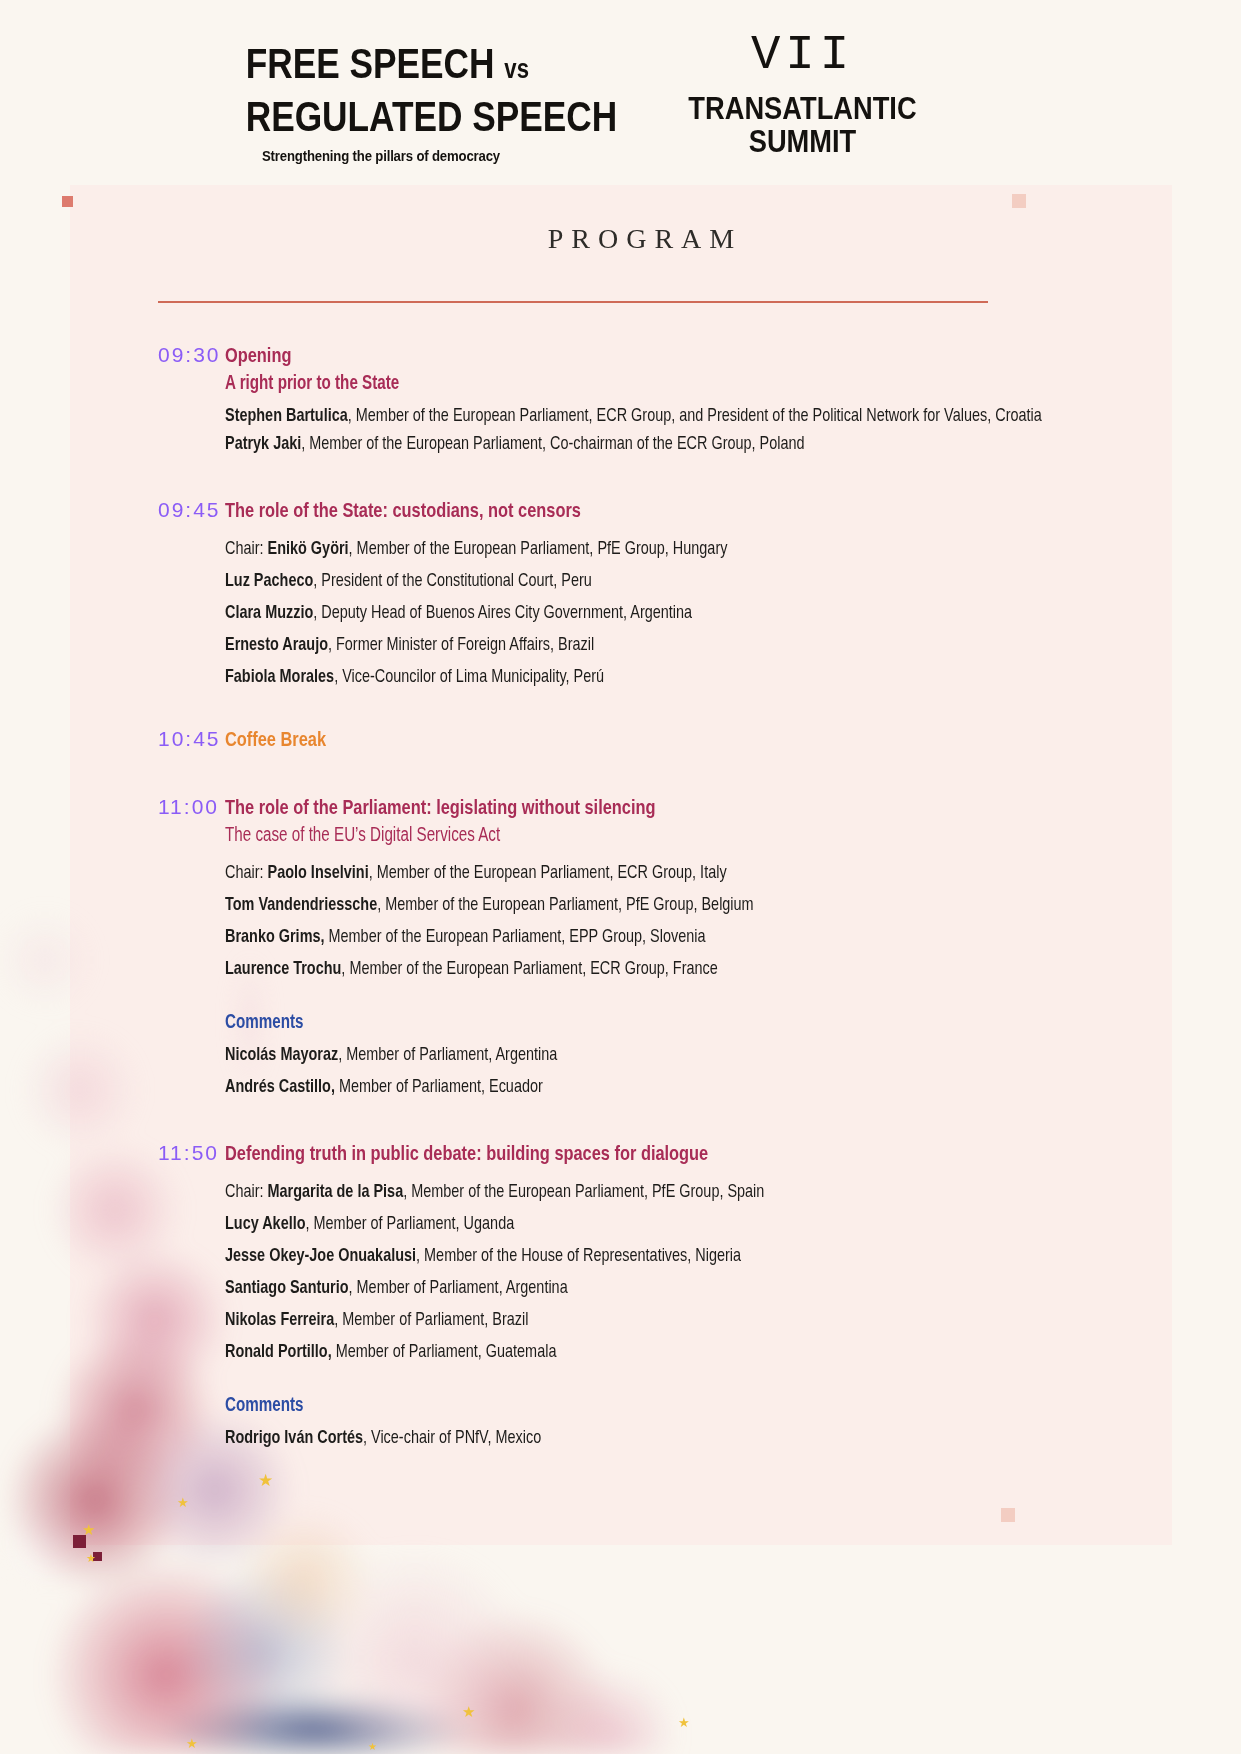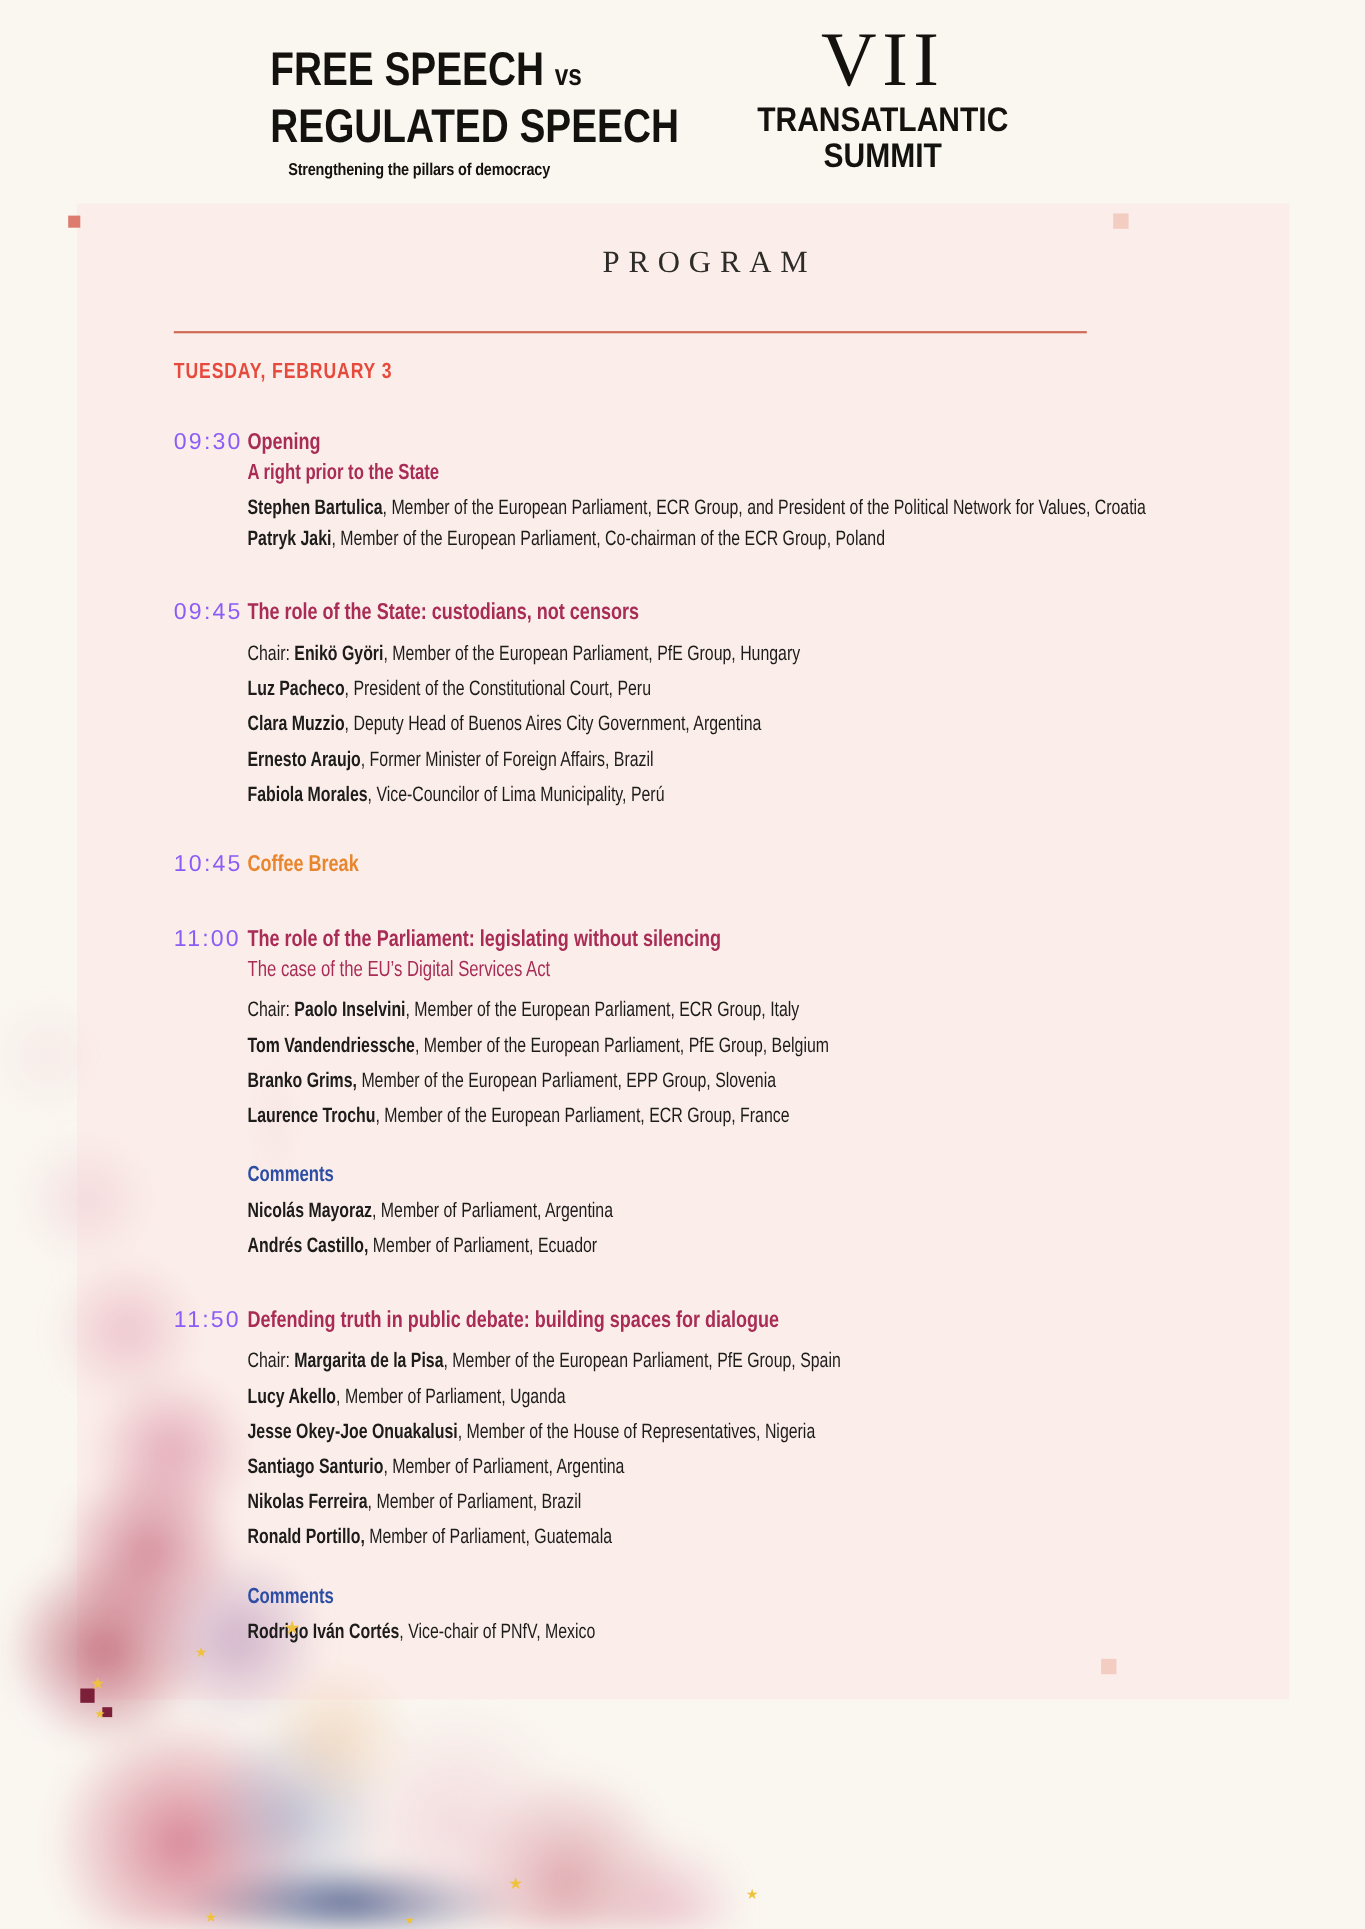--- a/index.html
+++ b/index.html
@@ -7,21 +7,21 @@
     position:relative;width:1241px;height:1754px;margin:0 auto;
     background:#faf6f0;overflow:hidden;
     font-family:"Liberation Sans",sans-serif;color:#1d1c1a;
   }
   
   .logo-left{position:absolute;left:216px;top:40px;width:330px;text-align:center;color:#14120f;}
   .logo-line1,.logo-line2{font-weight:700;font-size:43px;line-height:47px;transform:scaleX(.82);white-space:nowrap;}
   .vs{font-size:27px;font-weight:700;}
   .tagline{font-size:15.5px;font-weight:700;margin-top:7px;letter-spacing:-.2px;transform:scaleX(.85);white-space:nowrap;}
   .logo-right{position:absolute;left:645px;top:22px;width:315px;text-align:center;color:#14120f;}
-  .numeral{font-family:Liberation Serif, serif;font-size:70px;line-height:66px;letter-spacing:5px;font-weight:400;}
+  .numeral{font-family:Liberation Mono, monospace;font-size:49px;line-height:66px;letter-spacing:5px;font-weight:400;}
   .summit1,.summit2{font-weight:700;font-size:31px;line-height:33px;transform:scaleX(.88);white-space:nowrap;}
   .summit1{margin-top:4px;}
   
   .panel{position:absolute;left:70px;top:185px;width:1102px;height:1360px;background:#fbeeea;z-index:1;}
   .panel-content{
     position:absolute;left:70px;top:185px;width:1102px;height:1360px;
     padding:0 40px 0 88px;box-sizing:border-box;z-index:3;overflow:hidden;
   }
   .program-title{
     font-family:"Liberation Serif",serif;font-weight:400;font-size:28px;
@@ -108,21 +108,20 @@
   <span class="star" style="left:82px;top:1523px;font-size:15px;">★</span>
   <span class="star" style="left:86px;top:1553px;font-size:11px;">★</span>
   <span class="star" style="left:462px;top:1705px;font-size:15px;">★</span>
   <span class="star" style="left:678px;top:1716px;font-size:13px;">★</span>
   <span class="star" style="left:186px;top:1737px;font-size:13px;">★</span>
   <span class="star" style="left:368px;top:1742px;font-size:10px;">★</span>
 
   <div class="panel-content">
     <h1 class="program-title">PROGRAM</h1>
     <div class="rule"></div>
-    <div class="date-line"><span class="cx bold" style="letter-spacing:1px;transform:scaleX(.8);">TUESDAY, FEBRUARY 3</span></div>
     <div class="sessions">
         <div class="session tight">
           <div class="time">09:30</div>
           <div class="session-body">
             <div class="session-title crimson"><span class="cx bold">Opening</span></div>
             <div class="session-subtitle"><span class="cx bold">A right prior to the State</span></div>
             <div class="row"><span class="cx"><b>Stephen Bartulica</b><span>, Member of the European Parliament, ECR Group, and President of the Political Network for Values, Croatia</span></span></div>
             <div class="row"><span class="cx"><b>Patryk Jaki</b><span>, Member of the European Parliament, Co-chairman of the ECR Group, Poland</span></span></div>
           </div>
         </div>

